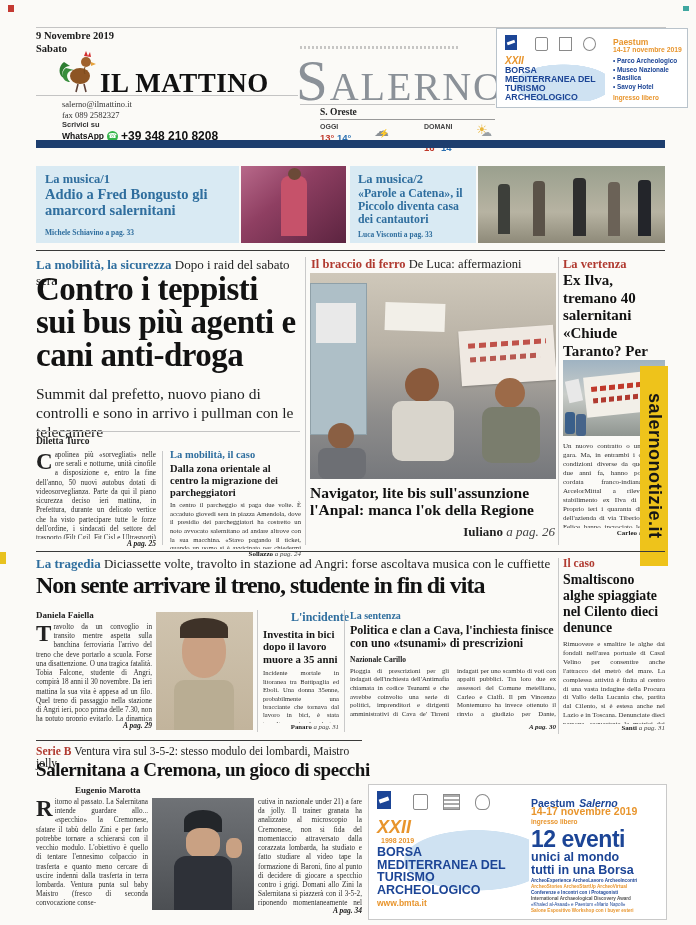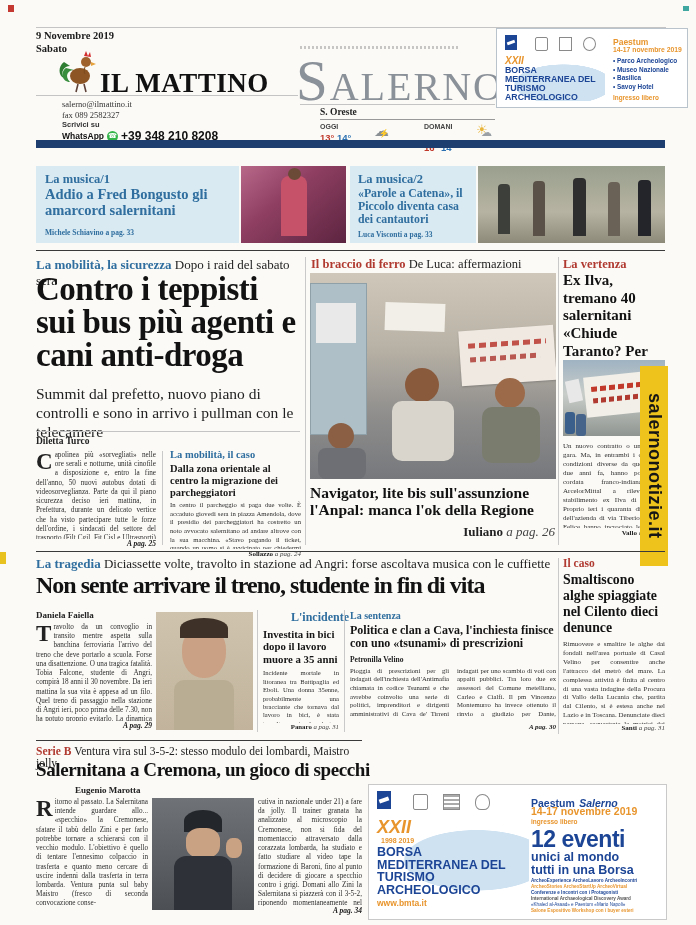--- a/index.html
+++ b/index.html
@@ -195,21 +195,21 @@
   <div class="abs serif" style="left:563px;top:272px;width:102px;font-size:15px;line-height:1.18;font-weight:600;color:#121212;">Ex Ilva, tremano 40 salernitani «Chiude Taranto? Per noi è finita»</div>
   <div class="abs photo" style="left:563px;top:360px;width:102px;height:76px;background:linear-gradient(180deg,#9fb3c2 0%,#c9cdc9 45%,#8f9590 100%);">
     <div class="abs" style="left:22px;top:14px;width:72px;height:40px;background:#f2efe8;transform:rotate(-6deg);"></div>
     <div class="abs" style="left:28px;top:24px;width:58px;height:5px;background:repeating-linear-gradient(90deg,#c0392b 0 6px,transparent 6px 9px);transform:rotate(-6deg);"></div>
     <div class="abs" style="left:30px;top:36px;width:48px;height:5px;background:repeating-linear-gradient(90deg,#b03a30 0 5px,transparent 5px 8px);transform:rotate(-6deg);"></div>
     <div class="abs" style="left:4px;top:20px;width:14px;height:22px;background:#e8e8e8;transform:rotate(-12deg);"></div>
     <div class="abs" style="left:2px;top:52px;width:10px;height:22px;background:#3a5f8a;border-radius:3px;"></div>
     <div class="abs" style="left:13px;top:54px;width:10px;height:22px;background:#46648a;border-radius:3px;"></div>
   </div>
   <div class="abs serif body-txt" style="left:563px;top:442px;width:102px;height:86px;font-size:7px;">Un nuovo contratto o una nuova gara. Ma, in entrambi i casi, con condizioni diverse da quelle che, due anni fa, hanno portato la cordata franco-indiana di ArcelorMittal a rilevare lo stabilimento ex Ilva di Salerno. Proprio ieri i quaranta dipendenti dell'azienda di via Tiberio Claudio Felice hanno incrociato le braccia per otto ore, allestendo anche un presidio di protesta all'esterno dei cancelli dell'azienda. Ora i lavoratori hanno paura per il loro futuro.</div>
-  <div class="abs serif sig" style="left:563px;top:529px;width:102px;font-size:7px;"><b>Vallo</b> <i>a pag. 26</i></div>
+  <div class="abs serif sig" style="left:563px;top:529px;width:102px;font-size:7px;"><b>Carleo</b> <i>a pag. 26</i></div>
 
   <div class="abs strip-vert" style="left:640px;top:366px;width:28px;height:200px;background:#eec31b;">salernonotizie.it</div>
 
   <div class="abs hrule" style="left:36px;top:551px;width:629px;"></div>
   <div class="abs serif" style="left:36px;top:556px;width:522px;font-size:13px;">
     <span class="kick-blue">La tragedia</span>
     <span class="kick-dark">Diciassette volte, travolto in stazione ad Angri: forse ascoltava musica con le cuffiette</span>
   </div>
   <div class="abs serif hl" style="left:36px;top:572px;width:522px;font-size:24px;letter-spacing:-1px;white-space:nowrap;">Non sente arrivare il treno, studente in fin di vita</div>
 
@@ -230,21 +230,21 @@
     <div class="serif" style="margin-top:3px;font-size:10.8px;line-height:1.15;font-weight:600;color:#151515;">Investita in bici dopo il lavoro muore a 35 anni</div>
     <div class="serif body-txt" style="margin-top:4px;font-size:6.6px;height:54px;">Incidente mortale in litoranea tra Battipaglia ed Eboli. Una donna 35enne, probabilmente una bracciante che tornava dal lavoro in bici, è stata travolta e uccisa da un'auto.</div>
     <div class="serif sig" style="font-size:6.8px;"><b>Panaro</b> <i>a pag. 31</i></div>
   </div>
 
   <div class="abs vdiv" style="left:344px;top:610px;height:122px;"></div>
 
   <div class="abs" style="left:350px;top:610px;width:206px;">
     <div class="serif kick-blue" style="font-size:10px;">La sentenza</div>
     <div class="serif" style="margin-top:3px;font-size:12px;line-height:1.12;font-weight:600;color:#151515;">Politica e clan a Cava, l'inchiesta finisce con uno «tsunami» di prescrizioni</div>
-    <div class="serif" style="margin-top:4px;font-size:7.5px;font-weight:700;color:#222;">Petronilla Velino</div>
+    <div class="serif" style="margin-top:4px;font-size:7.5px;font-weight:700;color:#222;">Nazionale Carillo</div>
     <div class="serif body-txt two-col" style="margin-top:3px;font-size:6.7px;height:56px;">Pioggia di prescrizioni per gli indagati dell'inchiesta dell'Antimafia chiamata in codice Tsunami e che avrebbe coinvolto una serie di politici, imprenditori e dirigenti amministrativi di Cava de' Tirreni indagati per uno scambio di voti con appalti pubblici. Tra loro due ex assessori del Comune metelliano, Carleo e Cialfi. Il pm Vincenzo Montemurro ha invece ottenuto il rinvio a giudizio per Dante, Geraldine e Vincenzo Zullo, Francesco Porcelli.</div>
     <div class="serif sig" style="font-size:7px;font-weight:700;font-style:italic;">A pag. 30</div>
   </div>
 
   <div class="abs vdiv" style="left:558px;top:558px;height:176px;"></div>
 
   <div class="abs" style="left:563px;top:557px;width:102px;">
     <div class="serif kick-red" style="font-size:11.5px;">Il caso</div>
     <div class="serif" style="margin-top:3px;font-size:13.8px;line-height:1.15;font-weight:600;color:#121212;">Smaltiscono alghe spiaggiate nel Cilento dieci denunce</div>
     <div class="serif body-txt" style="margin-top:5px;font-size:6.9px;height:84px;">Rimuovere e smaltire le alghe dai fondali nell'area portuale di Casal Velino per consentire anche l'attracco del metrò del mare. La complessa attività è finita al centro di una vasta indagine della Procura di Vallo della Lucania che, partita dal Cilento, si è estesa anche nel Lazio e in Toscana. Denunciate dieci persone, sequestrate le motrici dei mezzi utilizzati per lo smaltimento.</div>

